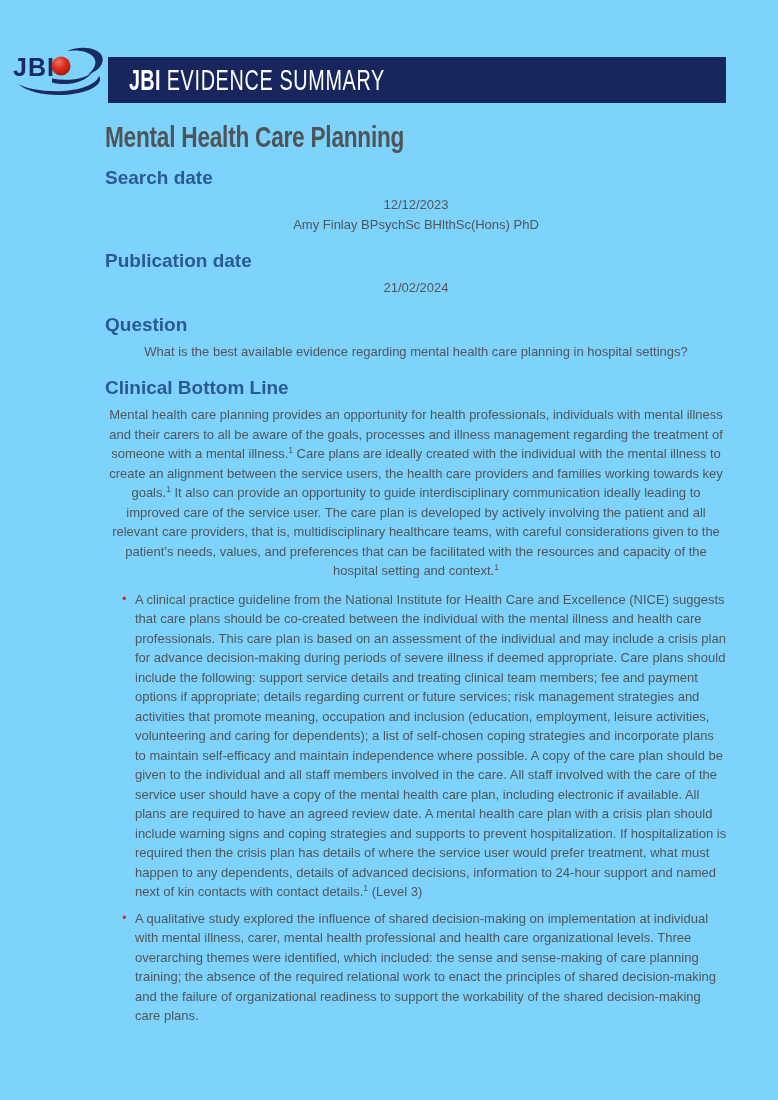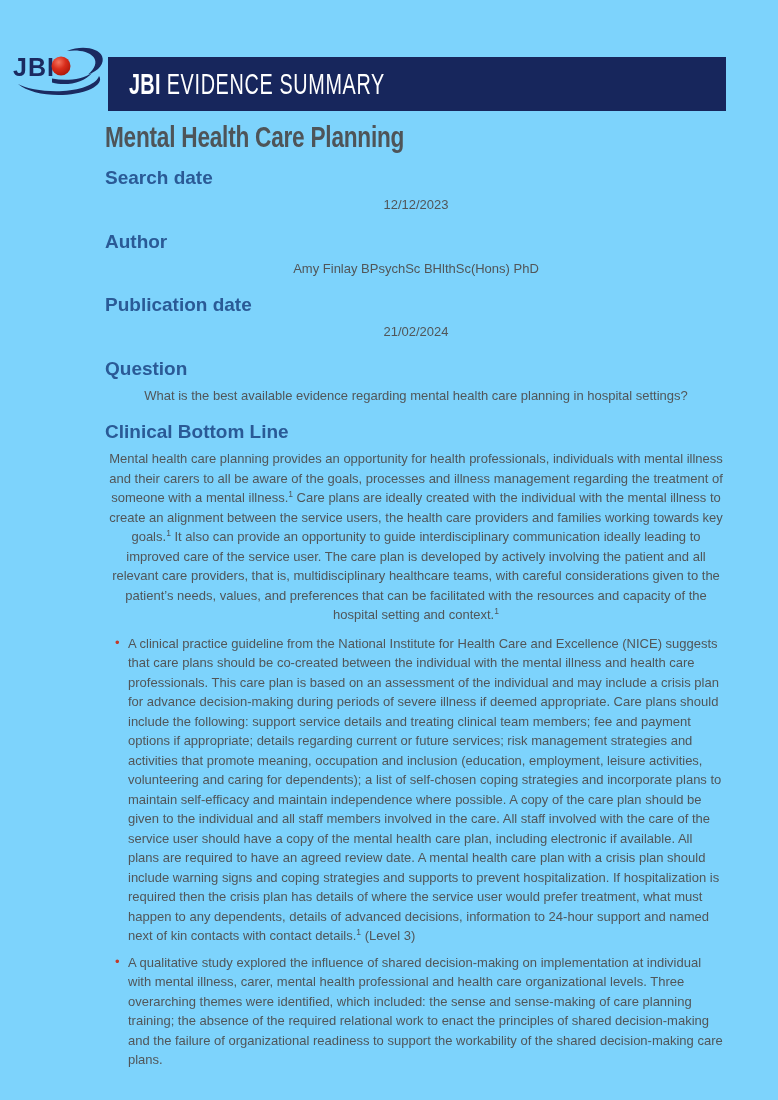--- a/index.html
+++ b/index.html
@@ -12,21 +12,21 @@
     overflow: hidden;
   }
   .page { position: absolute; inset: 0; background: #7dd3fc; }
 
   
   .logo-wrap { position: absolute; left: 12px; top: 43px; width: 94px; height: 62px; }
 
   
   .banner {
     position: absolute; left: 108px; top: 57px;
-    width: 618px; height: 54px;
+    width: 618px; height: 46px;
     background: var(--banner-bg, #17265c);
     display: flex; align-items: center;
     padding-left: 21px;
     overflow: hidden;
   }
   .banner-inner {
     display: inline-block;
     white-space: nowrap;
     font-size: 30px;
     color: #ffffff;
@@ -62,21 +62,21 @@
     margin: 0;
     font-size: 13px;
     line-height: 19.5px;
     color: var(--body-gray, #515659);
     text-align: center;
   }
 
   ul.bullet-list { list-style: none; margin: 9px 0 0 0; padding: 0 0 0 14px; }
   li.bullet-item {
     position: relative;
-    margin: 0 0 7px 9px;
+    margin: 0 0 7px 16px;
     font-size: 13px;
     line-height: 19.5px;
     color: var(--body-gray, #515659);
   }
   li.bullet-item::before {
     content: "\2022";
     position: absolute;
     left: -13px; top: -1px;
     color: var(--bullet-red, #c23b2a);
     font-size: 13px;
@@ -117,21 +117,20 @@
   </div>
 
   <div class="content">
     <h1 class="doc-title">Mental Health Care Planning</h1>
     <div>
         <section>
           <h2>Search date</h2>
           <p>12/12/2023</p>
         </section>
         <section>
-          <h2>Author</h2>
           <p>Amy Finlay BPsychSc BHlthSc(Hons) PhD</p>
         </section>
         <section>
           <h2>Publication date</h2>
           <p>21/02/2024</p>
         </section>
         <section>
           <h2>Question</h2>
           <p>What is the best available evidence regarding mental health care planning in hospital settings?</p>
         </section>

